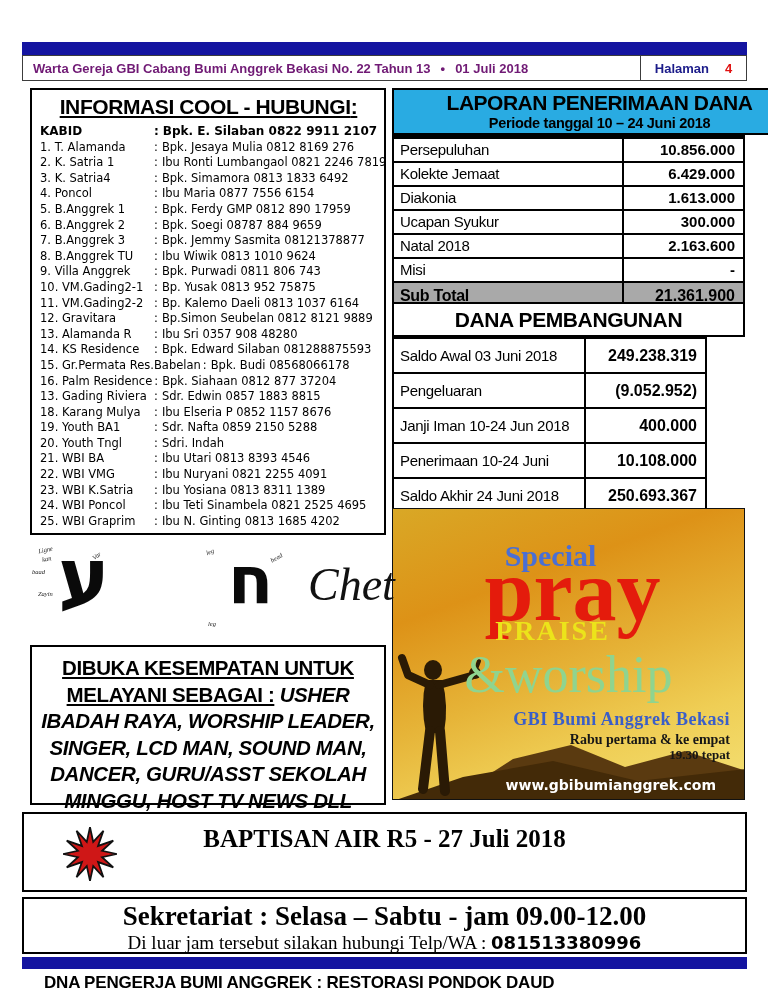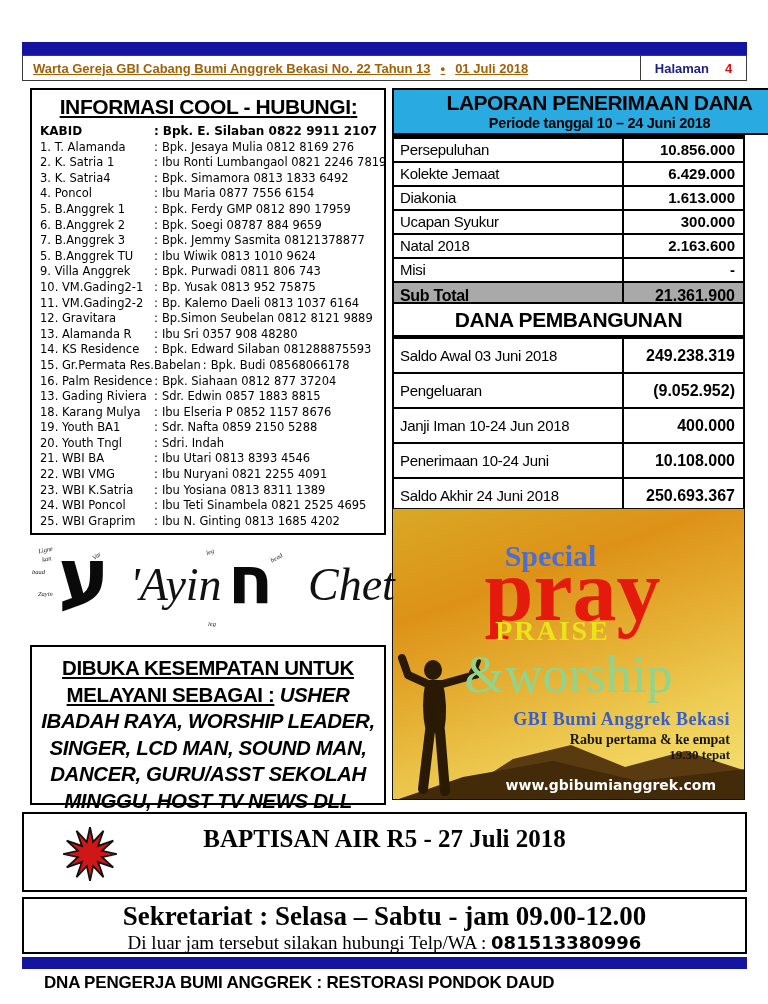--- a/index.html
+++ b/index.html
@@ -9,21 +9,21 @@
   .abs { position:absolute; }
 
   
   .navy-bar { background:#1414a0; }
   #bar-top { left:22px; top:42px; width:725px; height:13px; }
   #bar-bottom { left:22px; top:957px; width:725px; height:12px; }
 
   
   #header-box { left:22px; top:55px; width:725px; height:26px; border:1px solid #3c3c3c;
                 display:flex; align-items:center; background:#fff; }
-  #header-title { flex:1; padding-left:10px; font:bold 13px "Liberation Sans", sans-serif; color:#a16207; white-space:nowrap;text-decoration:underline; }
+  #header-title { flex:1; padding-left:10px; font:bold 13px "Liberation Sans", sans-serif; color:#701a75; white-space:nowrap; }
   #header-title .bullet { margin:0 10px; }
   #header-page { width:106px; height:100%; border-left:1px solid #3c3c3c; display:flex;
                  align-items:center; justify-content:center; gap:16px;
                  font:bold 13px "Liberation Sans", sans-serif; color:#1c1c8a; }
   #header-page .pgnum { color:#e01010; }
 
   
   #contacts-box { left:30px; top:88px; width:356px; height:447px; border:2px solid #000;
                   padding:5px 7px 1px 8px; background:#fff; }
   #contacts-title { text-align:center; font:bold 21px "Liberation Sans", sans-serif;
@@ -42,21 +42,21 @@
   #laporan-table { left:392px; top:135px; width:353px; border-top:2px solid #000; }
   .t-row { display:flex; border:2px solid #000; border-top:none; background:#fff; }
   .t-row:first-child { border-top:2px solid #000; }
   .t-label { flex:1; padding:1px 6px; font:15px/20px "Liberation Sans", sans-serif; letter-spacing:-0.3px; }
   .t-value { width:121px; border-left:2px solid #000; text-align:right; padding:1px 8px;
              font:bold 15px/20px "Liberation Sans", sans-serif; }
   .t-row.subtotal { background:#a9a9a9; }
   .t-row.subtotal .t-label, .t-row.subtotal .t-value { font-weight:bold; font-size:16px; line-height:23px; }
   #dana-head { left:392px; top:302px; width:353px; height:35px; border:2px solid #000;
                text-align:center; font:bold 21px/31px "Liberation Sans", sans-serif; letter-spacing:-0.4px; background:#fff;}
-  #dana-table { left:392px; top:337px; width:353px; }
+  #dana-table { left:392px; top:337px; width:315px; }
   #dana-table .t-label { font-size:15px; line-height:29px; padding:2px 6px; }
   #dana-table .t-value { font-size:16px; line-height:29px; padding:2px 8px; }
 
   
   #poster { left:392px; top:508px; width:353px; height:292px; border:1px solid #111; overflow:hidden;
             background:linear-gradient(160deg,#d9a826 0%,#dd9217 28%,#e6b438 55%,#efce55 75%,#f4e176 100%); }
   #poster .ptxt { position:absolute; width:100%; text-align:center; font-family:"Liberation Serif", serif; }
   #p-special { top:30px; font-size:30px; font-weight:bold; transform:translateX(-18px); }
   #p-pray { top:38px; font-size:88px; line-height:88px; font-weight:bold; transform:translateX(4px); }
   #p-praise { top:106px; font-size:28px; font-weight:bold; transform:translateX(-16px); letter-spacing:2px;}
@@ -153,21 +153,21 @@
         <span class="c-label">6. B.Anggrek 2</span>
         <span class="c-colon">:</span>
         <span>Bpk. Soegi 08787 884 9659</span>
       </div>
     <div class="c-row">
         <span class="c-label">7. B.Anggrek 3</span>
         <span class="c-colon">:</span>
         <span>Bpk. Jemmy Sasmita 08121378877</span>
       </div>
     <div class="c-row">
-        <span class="c-label">5. B.Anggrek TU</span>
+        <span class="c-label">8. B.Anggrek TU</span>
         <span class="c-colon">:</span>
         <span>Ibu Wiwik 0813 1010 9624</span>
       </div>
     <div class="c-row">
         <span class="c-label">9. Villa Anggrek</span>
         <span class="c-colon">:</span>
         <span>Bpk. Purwadi 0811 806 743</span>
       </div>
     <div class="c-row">
         <span class="c-label">10. VM.Gading2-1</span>
@@ -332,21 +332,20 @@
     <div class="ptxt" id="p-praise" style="color:#ece41a;">PRAISE</div>
     <div class="ptxt" id="p-worship" style="color:#8fd48f;">&amp;worship</div>
     <div class="pright" id="p-org">GBI Bumi Anggrek Bekasi</div>
     <div class="pright" id="p-sched1">Rabu pertama &amp; ke empat</div>
     <div class="pright" id="p-sched2">19.30 tepat</div>
     <div class="pright" id="p-web">www.gbibumianggrek.com</div>
   </div>
 
   <div class="abs" id="hebrew">
     <span class="heb-glyph" id="ayin-glyph">ע</span>
-    <span class="heb-label" id="ayin-label">'Ayin</span>
     <span class="heb-glyph" id="chet-glyph">ח</span>
     <span class="heb-label" id="chet-label">Chet</span>
     <span class="heb-ann" style="left:8px;top:6px;transform:rotate(-12deg);">Ligne</span>
     <span class="heb-ann" style="left:12px;top:15px;transform:rotate(-10deg);">kan</span>
     <span class="heb-ann" style="left:2px;top:28px;">baad</span>
     <span class="heb-ann" style="left:8px;top:50px;">Zayin</span>
     <span class="heb-ann" style="left:62px;top:12px;transform:rotate(-35deg);">Var</span>
     <span class="heb-ann" style="left:176px;top:8px;transform:rotate(-20deg);">leg</span>
     <span class="heb-ann" style="left:240px;top:14px;transform:rotate(-30deg);">head</span>
     <span class="heb-ann" style="left:178px;top:80px;">leg</span>

